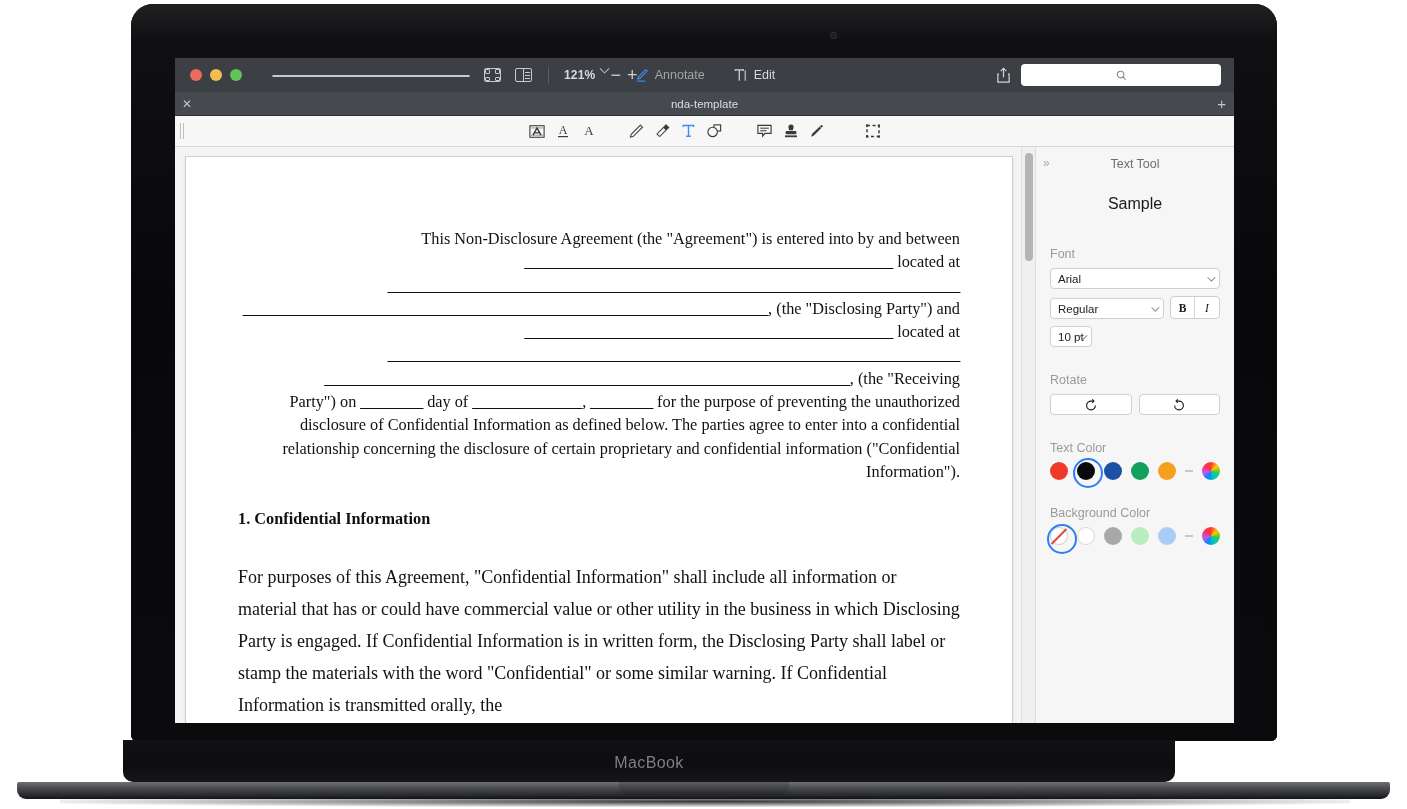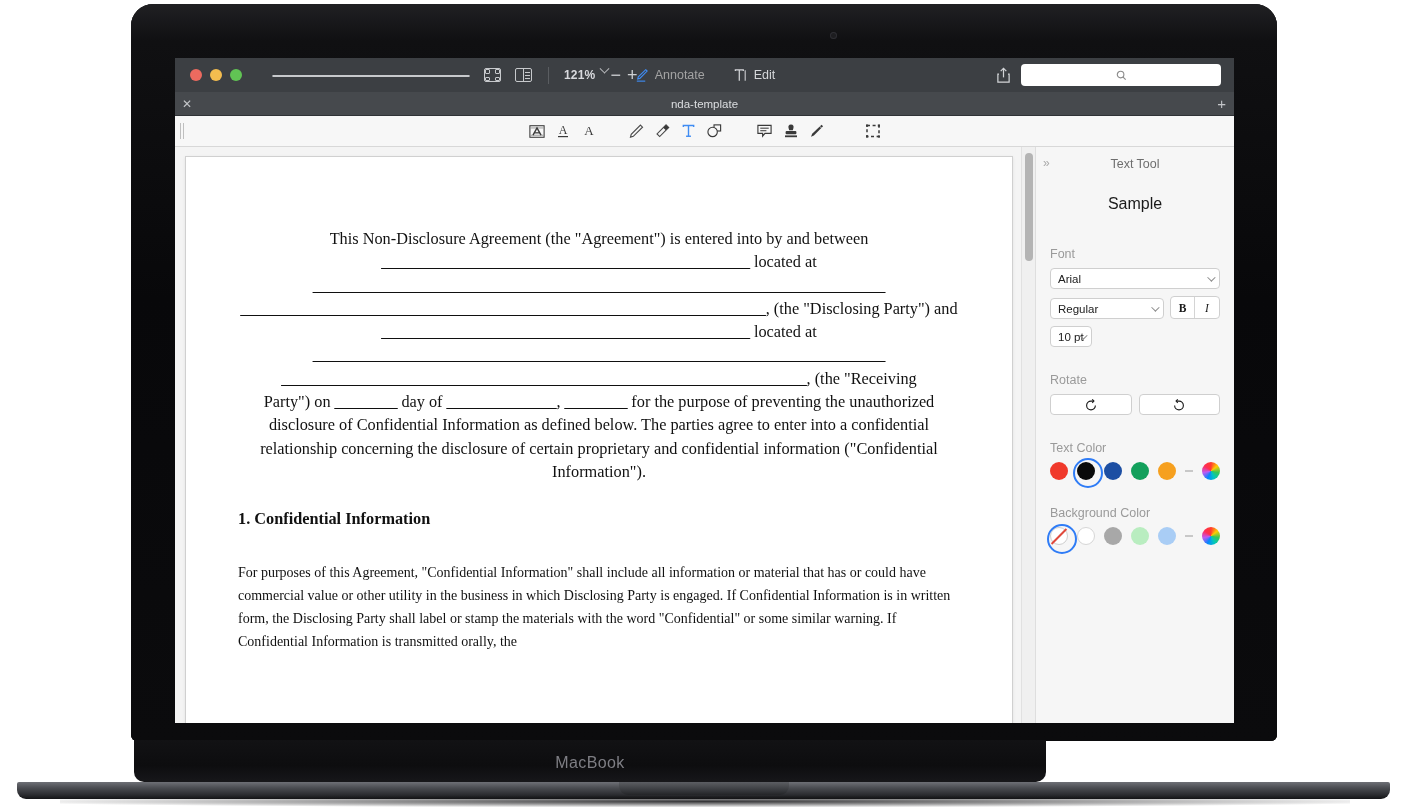--- a/index.html
+++ b/index.html
@@ -26,22 +26,22 @@
     border-radius: 22px 22px 6px 6px;
     background: linear-gradient(180deg, #202023 0%, #101012 5%, #08080a 40%, #0b0b0d 100%);
   }
   .mb-camera {
     position: absolute; left: 699px; top: 28px;
     width: 7px; height: 7px; border-radius: 50%;
     background: #1d1d20;
     box-shadow: inset 0 0 0 1px #2e2e33;
   }
   .mb-bottom-bar {
-    position: absolute; left: 134px; top: 740px;
-    width: 912px; height: 42px;
+    position: absolute; left: 123px; top: 740px;
+    width: 1052px; height: 42px;
     background: linear-gradient(180deg,#121214 0%, #0d0d0f 60%, #17171a 100%);
     border-radius: 0 0 10px 10px;
   }
   .mb-wordmark {
     position: absolute; left: 0; top: 14px; width: 100%;
     text-align: center;
     color: #7e7e84; font-size: 16px; letter-spacing: 0.4px;
     font-family: "Liberation Sans", sans-serif;
   }
   .mb-base {
@@ -130,23 +130,23 @@
   
   .content { position: relative; height: 576px; background: #f4f4f4; display: flex; }
   .docarea { position: relative; width: 860px; height: 100%; overflow: hidden; background: #f4f4f4; }
   .page {
     position: absolute; left: 10px; top: 9px; width: 828px; height: 900px;
     background: #fff; border: 1px solid #d0d0d0;
     box-shadow: 0 1px 3px rgba(0,0,0,.08);
   }
   .doc-inner { padding: 70px 52px 0 52px; font-family: "Liberation Serif", serif; color: #111; }
   .doc-title { text-align: center; font-size: 22.5px; font-weight: bold; letter-spacing: .2px; margin-bottom: 29px; }
-  .doc-p { font-size: 16.3px; line-height: 23.3px; text-align: center; }
+  .doc-p { font-size: 16.3px; line-height: 23.3px; text-align: right; }
   .doc-h { font-size: 16.3px; font-weight: bold; margin-top: 26px; margin-bottom: 32px; }
-  .doc-p2 { font-size: 14px; line-height: 23px; }
+  .doc-p2 { font-size: 18px; line-height: 32px; }
   .ul { text-decoration: underline; letter-spacing: -0.3px; }
 
   
   .vscroll { position: absolute; right: 0; top: 0; width: 14px; height: 100%;
              background: #f0f0f0; border-left: 1px solid #e1e1e1; }
   .vthumb { position: absolute; left: 3px; top: 6px; width: 8px; height: 108px;
             background: #b4b4b4; border-radius: 4px; }
 
   
   .sidebar { width: 199px; height: 100%; background: #f6f6f6;

